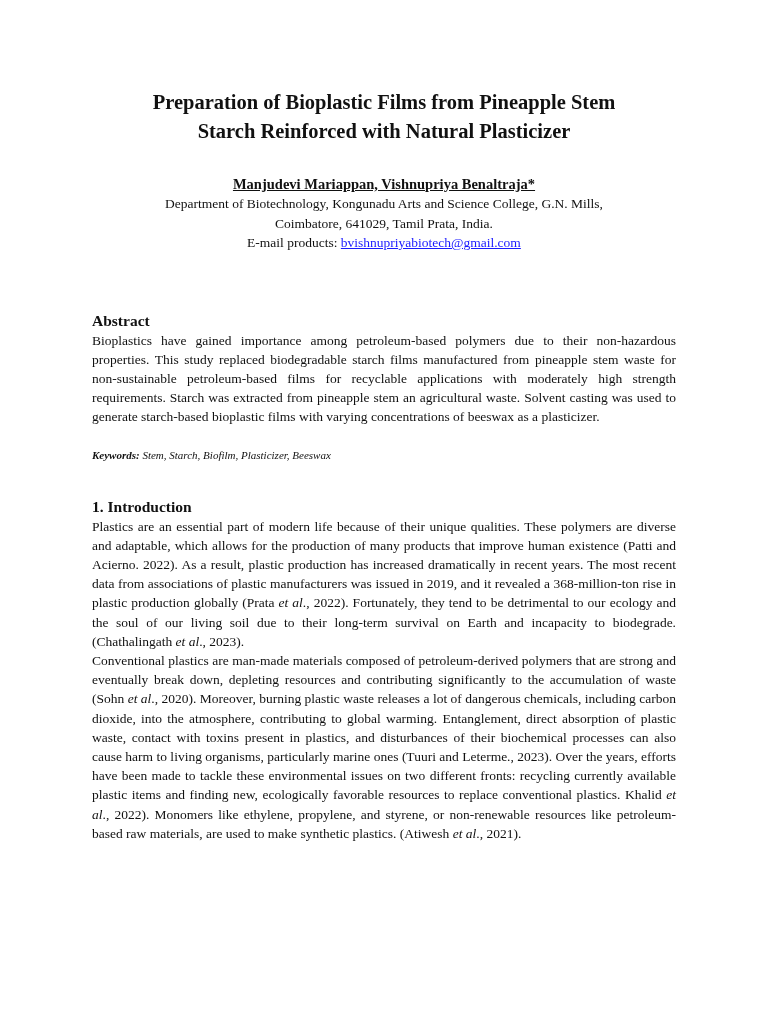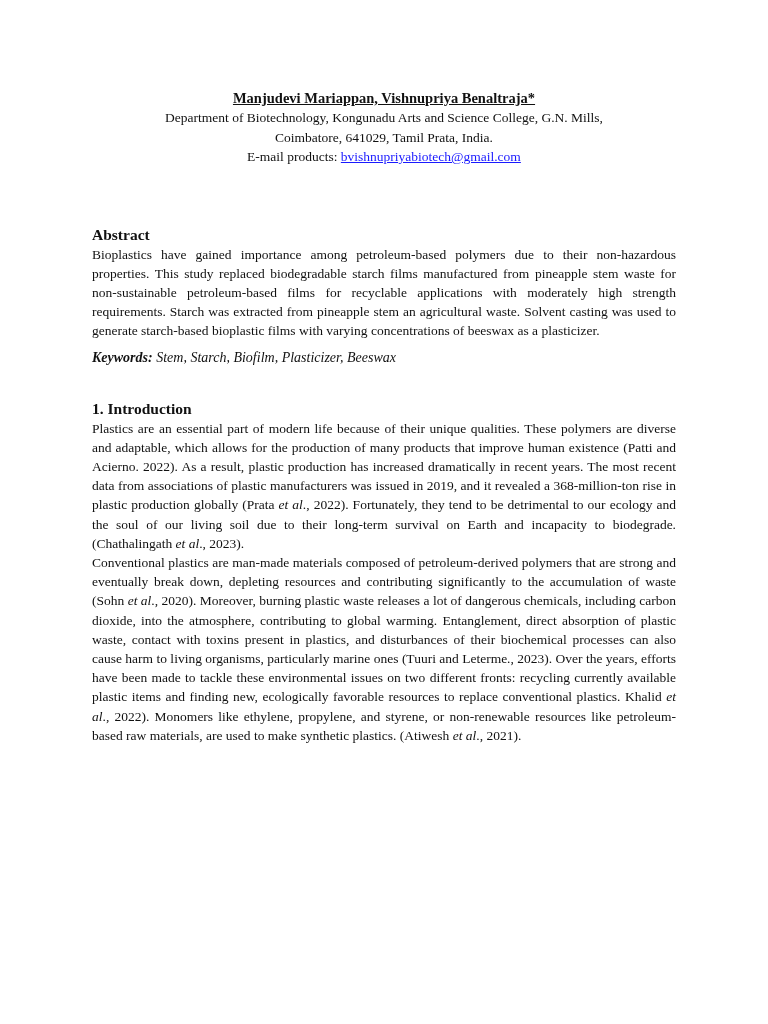--- a/index.html
+++ b/index.html
@@ -22,29 +22,31 @@
     font-size: 13.5px; line-height: 19.5px;
   }
   .email-link { color: #1a1aff; text-decoration: underline; margin-top: 47px; }
   h2 {
     margin: 0; font-size: 15.5px; line-height: 20px; font-weight: bold;
   }
   .abstract-h { margin-top: 58px; }
   p {
     margin: 0; text-align: justify; font-size: 13.5px; line-height: 19.2px;
   }
-  .keywords { margin-top: 7px; font-size: 14px; line-height: 19px; font-style: italic; }
+  .keywords { margin-top: 19px; font-size: 11px; line-height: 19px; font-style: italic; }
   .keywords b { font-style: italic; }
   .intro-h { margin-top: 32px; }
 </style>
 </head>
 <body>
 
 <div class="page">
   <div class="title">
+    <div>Preparation of Bioplastic Films from Pineapple Stem</div>
+    <div>Starch Reinforced with Natural Plasticizer</div>
   </div>
 
   <div class="authors">Manjudevi Mariappan, Vishnupriya Benaltraja*</div>
   <div class="affil">
     <div>Department of Biotechnology, Kongunadu Arts and Science College, G.N. Mills,</div>
     <div>Coimbatore, 641029, Tamil Prata, India.</div>
     <div>
       <span>E-mail products: </span><a class="email-link" style="color: rgb(26, 26, 255);">bvishnupriyabiotech@gmail.com</a>
     </div>
   </div>

